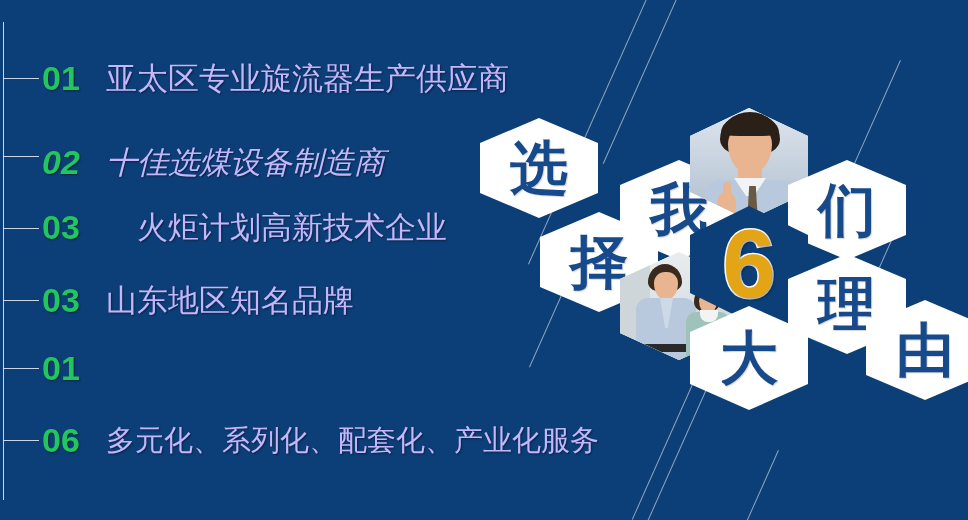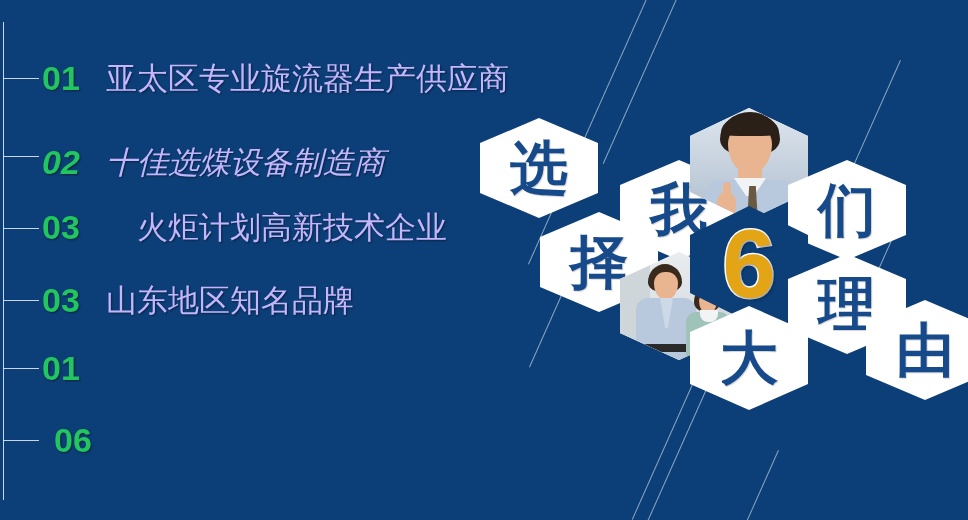--- a/index.html
+++ b/index.html
@@ -110,22 +110,23 @@
 
     <div class="row" style="top:277px;">
       <span class="num">03</span>
       <span class="txt">山东地区知名品牌</span>
     </div>
 
     <div class="row" style="top:345px;">
       <span class="num">01</span>
     </div>
 
-    <div class="row" style="top:417px;margin-left:12px;">
+    <div class="row" style="top:417px;">
       <span class="num">06</span>
+      <span class="txt small">多元化、系列化、配套化、产业化服务</span>
     </div>
 
   </div>
 
   <div class="hexwrap">
 
     <div class="hex white" style="left:12px;top:118px;width:118px;height:100px;">
       <span class="ch" style="font-size:58px;">选</span>
     </div>
 

